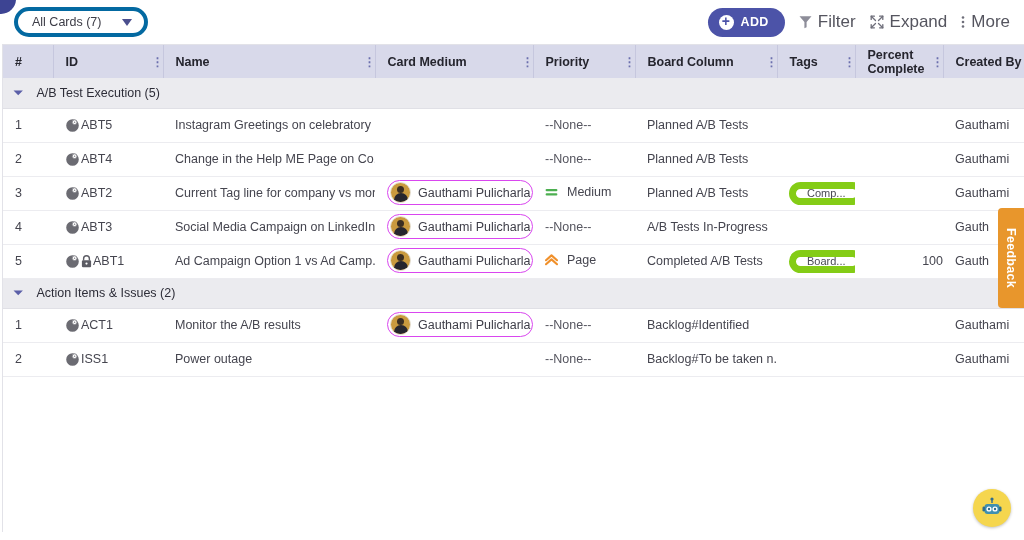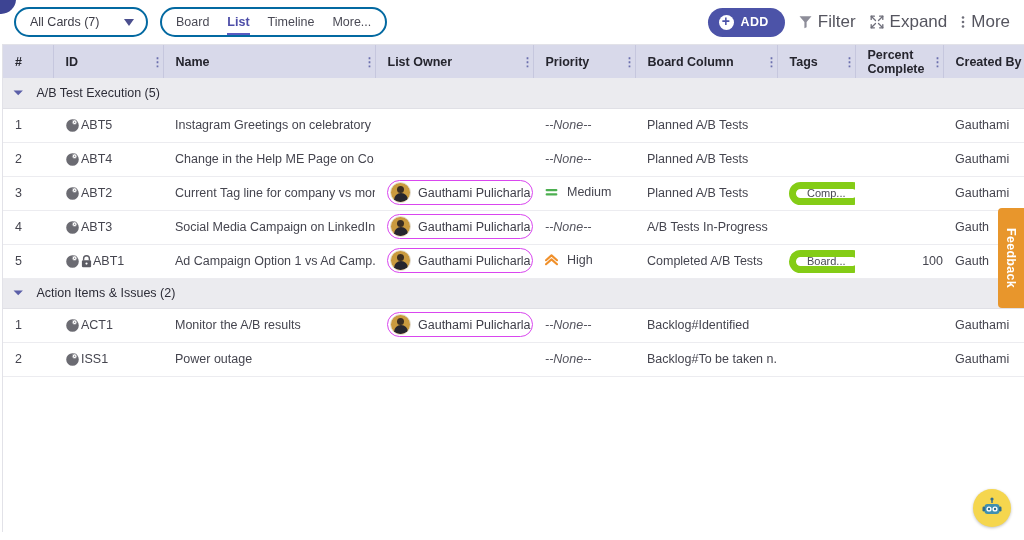--- a/index.html
+++ b/index.html
@@ -25,21 +25,21 @@
     background: #ffffff;
   }
   .corner-blob {
     position: absolute;
     left: -14px; top: -16px;
     width: 30px; height: 30px;
     border-radius: 50%;
     background: #3d4493;
   }
   .pill {
-    border: 2px solid #0369a1;
+    border: 4px solid #0369a1;
     border-radius: 18px;
     background: #fff;
     display: flex;
     align-items: center;
     height: 30px;
   }
   .cards-select {
     width: 134px;
     justify-content: space-between;
     padding: 0 12px 0 14px;
@@ -243,21 +243,21 @@
     border: 7px solid #84cc16;
     border-radius: 13px;
     background: #fff;
     height: 23px;
     padding: 0 11px;
     font-size: 11px;
     color: #4a4a54;
   }
 
   .prio { display: inline-flex; align-items: center; gap: 9px; }
-  .prio-none { color: #55555f; font-style: italic; }
+  .prio-none { color: #55555f; }
   .bars-ico { display: block; }
   .chev-up-ico { display: block; }
 
   .num-cell { text-align: right; padding-right: 12px; }
 
   
   .feedback {
     position: absolute;
     right: 0; top: 208px;
     width: 26px;
@@ -297,26 +297,20 @@
 <div id="app">
 
   <div class="toolbar">
     <div class="corner-blob"></div>
 
     <div class="pill cards-select">
       <span class="lbl">All Cards (7)</span>
       <span class="caret"></span>
     </div>
 
-    <div class="pill view-tabs">
-      <div class="view-tab"><span>Board</span></div>
-      <div class="view-tab active"><span>List</span></div>
-      <div class="view-tab"><span>Timeline</span></div>
-      <div class="view-tab"><span>More...</span></div>
-    </div>
 
     <div class="toolbar-right">
       <button class="add-btn">
         <span class="plus-circle">+</span>
         <span>ADD</span>
       </button>
 
       <div class="tool-item">
         <svg class="ico" width="13" height="14" viewBox="0 0 13 14">
           <path d="M0.5 1.2h12L7.6 7v5.2L5.4 13.2V7z" fill="#8d8d99"></path>
@@ -376,21 +370,21 @@
           <th>
               <div class="th-inner">
                 <span class="th-label">Name</span>
                 <span class="kebab">
                   <i>⋮</i>
                 </span>
               </div>
             </th>
           <th>
               <div class="th-inner">
-                <span class="th-label">List Owner</span>
+                <span class="th-label">Card Medium</span>
                 <span class="kebab">
                   <i>⋮</i>
                 </span>
               </div>
             </th>
           <th>
               <div class="th-inner">
                 <span class="th-label">Priority</span>
                 <span class="kebab">
                   <i>⋮</i>
@@ -558,21 +552,21 @@
                   <span class="head"></span>
                   <span class="body"></span>
                 </span>
                 <span>Gauthami Pulicharla</span>
               </span></td>
             <td><span class="prio">
                 <svg class="chev-up-ico" width="13" height="12" viewBox="0 0 13 12">
                   <path d="M1 6.2 6.5 1.4 12 6.2" fill="none" stroke="#f0902b" stroke-width="2.1" stroke-linecap="round" stroke-linejoin="round"></path>
                   <path d="M1 10.2 6.5 5.4 12 10.2" fill="none" stroke="#f0902b" stroke-width="2.1" stroke-linecap="round" stroke-linejoin="round"></path>
                 </svg>
-                <span>High</span>
+                <span>Page</span>
               </span></td>
             <td>Completed A/B Tests</td>
             <td><span class="tag-chip">Board...</span></td>
             <td class="num-cell">100</td>
             <td>Gauth</td>
           </tr>
           <tr class="group-row">
             <td colspan="9">
               <span class="group-inner">
                 <span class="chev">⏷</span>

